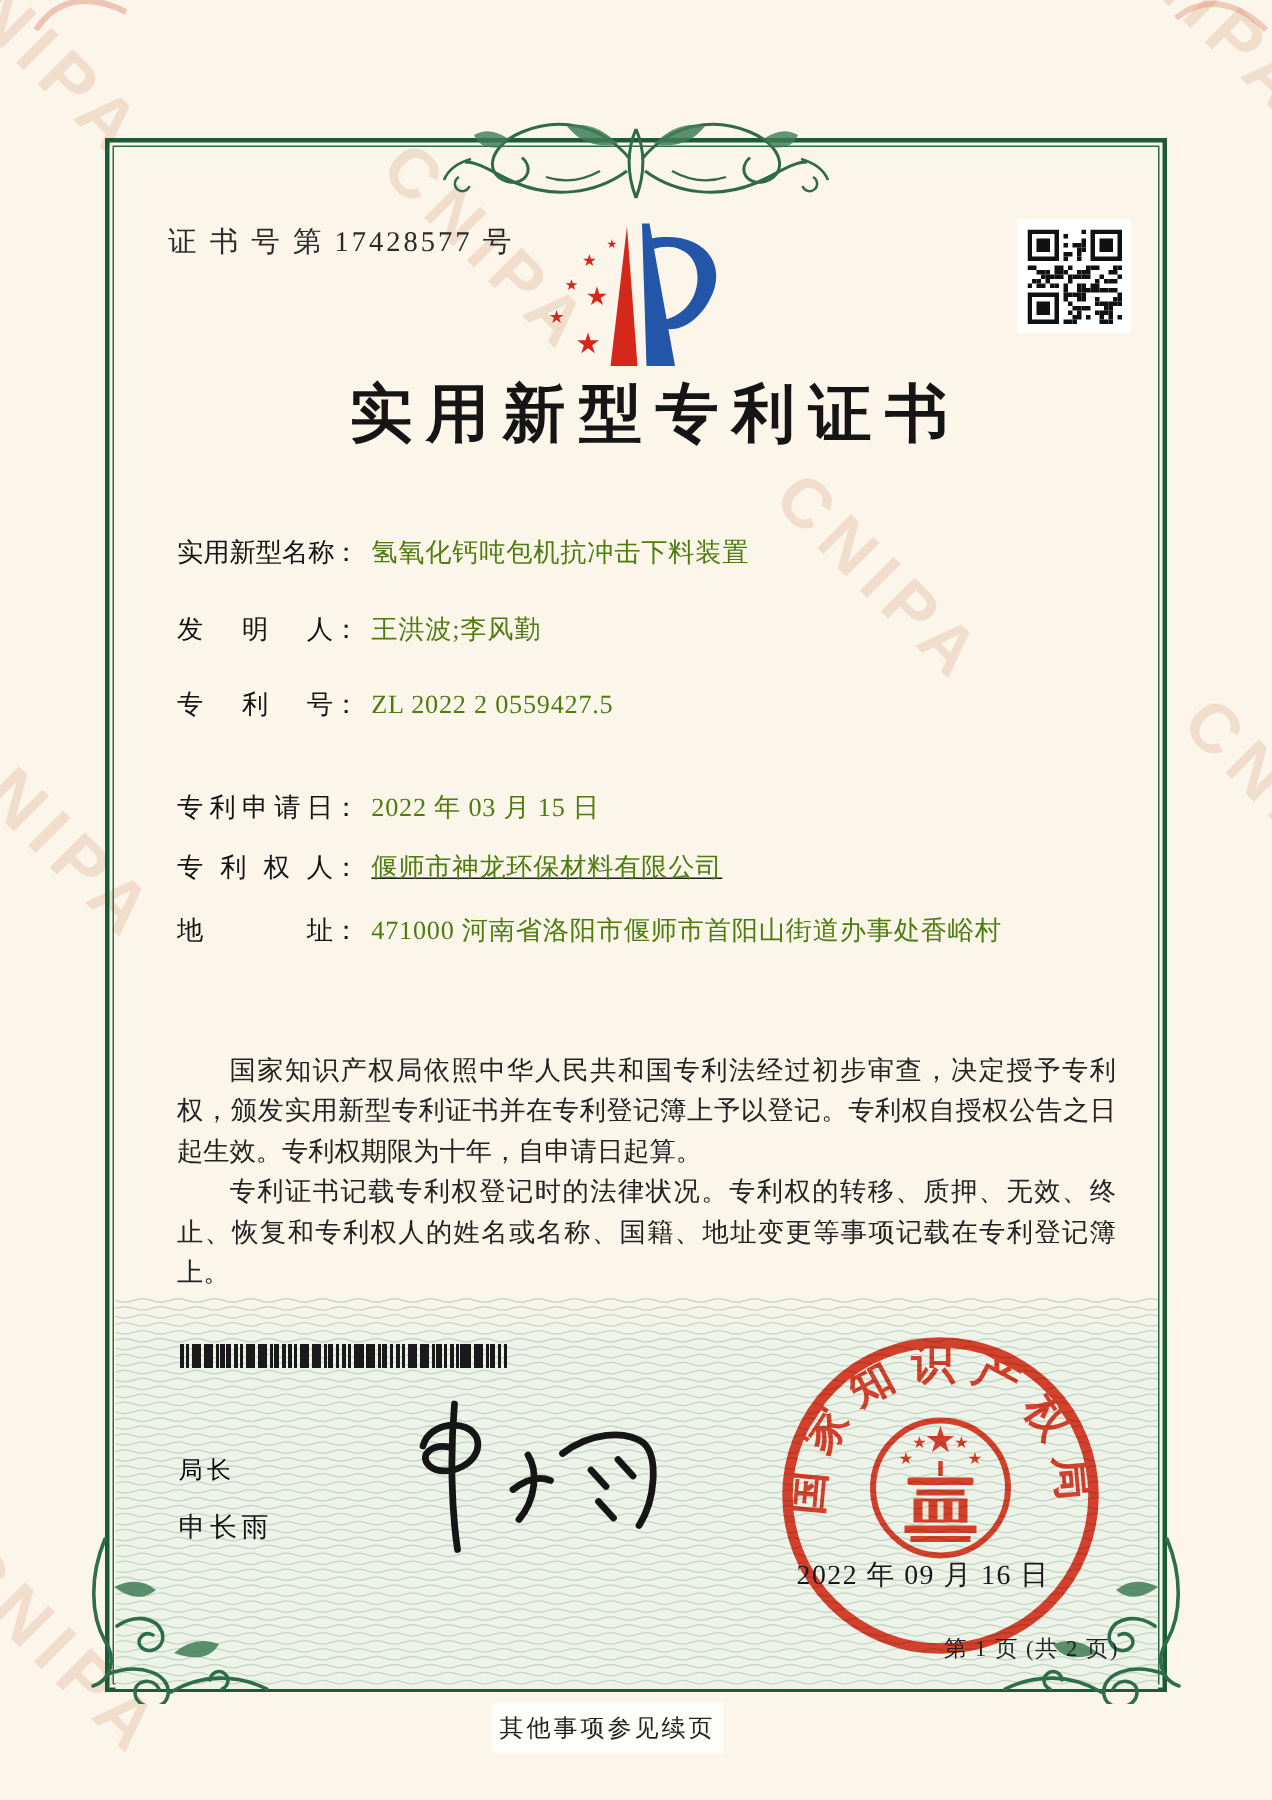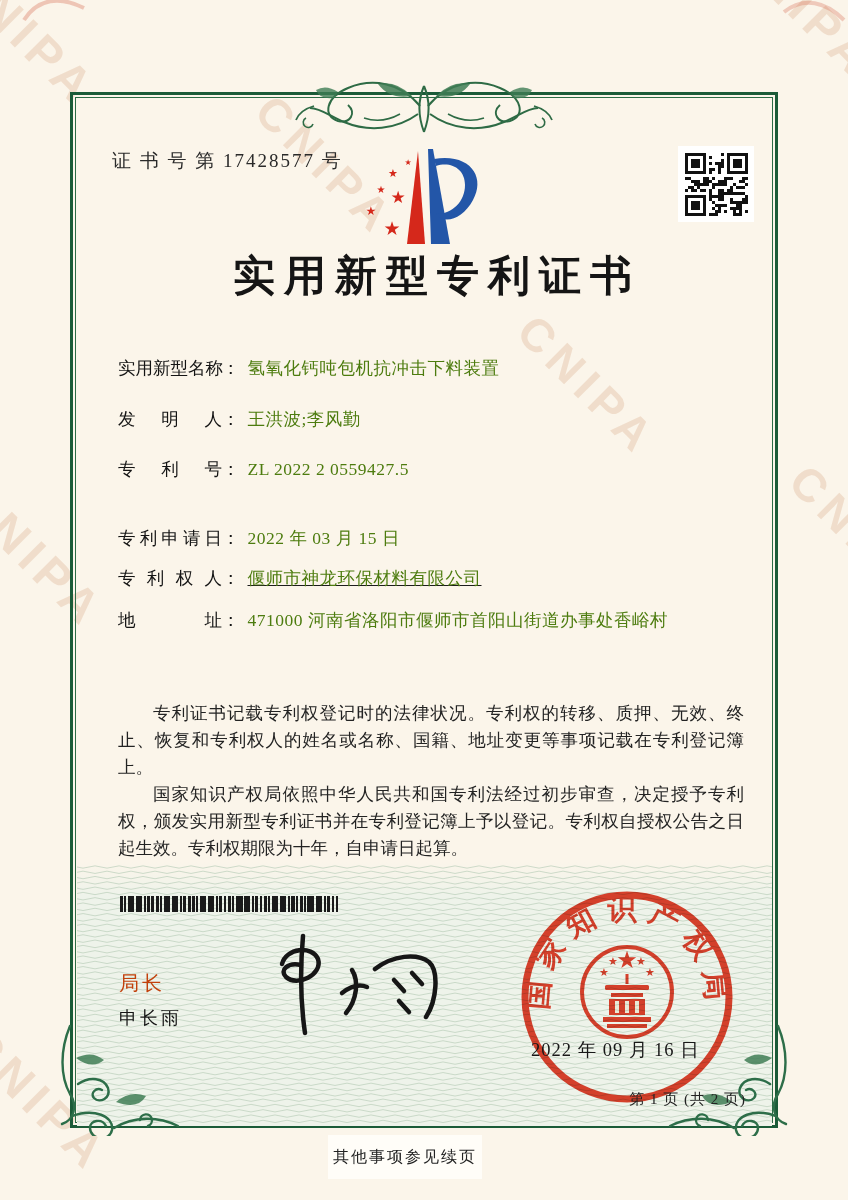--- a/index.html
+++ b/index.html
@@ -71,36 +71,36 @@
   .wave-band svg{position:absolute;left:0;top:0;}
   
   .barcode{
     position:absolute;left:120px;top:896px;width:218px;height:16px;z-index:6;
     background:
       repeating-linear-gradient(90deg,#1a1a1a 0 2px,rgba(0,0,0,0) 2px 4px),
       repeating-linear-gradient(90deg,#1a1a1a 0 3px,rgba(0,0,0,0) 3px 9px),
       repeating-linear-gradient(90deg,rgba(0,0,0,0) 0 5px,#1a1a1a 5px 6px,rgba(0,0,0,0) 6px 13px);
   }
   
-  .signer-title{position:absolute;left:119px;top:970px;font-size:20px;letter-spacing:3px;z-index:6;color:#c2410c;text-align:center;}
+  .signer-title{position:absolute;left:119px;top:970px;font-size:16px;letter-spacing:3px;z-index:6;color:#000000;text-align:center;}
   .signer-name{position:absolute;left:119px;top:1006px;font-size:18px;letter-spacing:3px;z-index:6;color:#141414;}
   .signature{position:absolute;left:248px;top:920px;z-index:7;}
   
   .seal{position:absolute;left:516px;top:886px;z-index:6;opacity:.93;mix-blend-mode:multiply;}
   .seal-date{
     position:absolute;left:531px;top:1037px;z-index:8;
     font-size:18.5px;letter-spacing:1px;color:#181818;white-space:nowrap;
   }
   
   .page-indicator{
     position:absolute;left:70px;top:1090px;width:676px;z-index:6;
     text-align:right;font-size:15px;letter-spacing:1px;color:#222;
   }
   .footer-box{
-    position:absolute;left:328px;top:1135px;width:154px;height:44px;z-index:5;
+    position:absolute;left:328px;top:1135px;width:154px;height:34px;z-index:5;
     background:#fffdf8;display:flex;align-items:center;justify-content:center;
     font-size:16px;letter-spacing:2px;color:#232323;
   }
   .ornament-top{position:absolute;left:272px;top:56px;z-index:4;}
   .corner-flourish{position:absolute;z-index:4;}
   .pink-curl{position:absolute;z-index:1;}
 </style>
 </head>
 <body>
 
@@ -302,22 +302,22 @@
 <div class="field-row" style="top:566px;text-decoration:underline;">
   <span class="flabel">专利权人</span><span class="fcolon">：</span><span class="fvalue">偃师市神龙环保材料有限公司</span>
 </div>
 <div class="field-row" style="top:608px;">
   <span class="flabel">地址</span><span class="fcolon">：</span><span class="fvalue">471000 河南省洛阳市偃师市首阳山街道办事处香峪村</span>
 </div>
 <div class="field-row" style="top:658px;">
 </div>
 
 <div class="body-text">
+  <p>国家知识产权局依照中华人民共和国专利法经过初步审查，决定授予专利权，颁发实用新型专利证书并在专利登记簿上予以登记。专利权自授权公告之日起生效。专利权期限为十年，自申请日起算。</p>
   <p>专利证书记载专利权登记时的法律状况。专利权的转移、质押、无效、终止、恢复和专利权人的姓名或名称、国籍、地址变更等事项记载在专利登记簿上。</p>
-  <p>国家知识产权局依照中华人民共和国专利法经过初步审查，决定授予专利权，颁发实用新型专利证书并在专利登记簿上予以登记。专利权自授权公告之日起生效。专利权期限为十年，自申请日起算。</p>
 </div>
 
 <div class="wave-band">
   <svg id="waves-svg" width="695" height="264" viewBox="0 0 695 264">
       <path d="M0 5.0 q6 2.3 12 0 q6 -2.3 12 0 q6 2.3 12 0 q6 -2.3 12 0 q6 2.3 12 0 q6 -2.3 12 0 q6 2.3 12 0 q6 -2.3 12 0 q6 2.3 12 0 q6 -2.3 12 0 q6 2.3 12 0 q6 -2.3 12 0 q6 2.3 12 0 q6 -2.3 12 0 q6 2.3 12 0 q6 -2.3 12 0 q6 2.3 12 0 q6 -2.3 12 0 q6 2.3 12 0 q6 -2.3 12 0 q6 2.3 12 0 q6 -2.3 12 0 q6 2.3 12 0 q6 -2.3 12 0 q6 2.3 12 0 q6 -2.3 12 0 q6 2.3 12 0 q6 -2.3 12 0 q6 2.3 12 0 q6 -2.3 12 0 q6 2.3 12 0 q6 -2.3 12 0 q6 2.3 12 0 q6 -2.3 12 0 q6 2.3 12 0 q6 -2.3 12 0 q6 2.3 12 0 q6 -2.3 12 0 q6 2.3 12 0 q6 -2.3 12 0 q6 2.3 12 0 q6 -2.3 12 0 q6 2.3 12 0 q6 -2.3 12 0 q6 2.3 12 0 q6 -2.3 12 0 q6 2.3 12 0 q6 -2.3 12 0 q6 2.3 12 0 q6 -2.3 12 0 q6 2.3 12 0 q6 -2.3 12 0 q6 2.3 12 0 q6 -2.3 12 0 q6 2.3 12 0 q6 -2.3 12 0 q6 2.3 12 0 q6 -2.3 12 0 q6 2.3 12 0 q6 -2.3 12 0" stroke="#b7cdb7" stroke-width="0.9" fill="none" opacity="0.75"></path>
       <path d="M-12 10.3 q6 2.3 12 0 q6 -2.3 12 0 q6 2.3 12 0 q6 -2.3 12 0 q6 2.3 12 0 q6 -2.3 12 0 q6 2.3 12 0 q6 -2.3 12 0 q6 2.3 12 0 q6 -2.3 12 0 q6 2.3 12 0 q6 -2.3 12 0 q6 2.3 12 0 q6 -2.3 12 0 q6 2.3 12 0 q6 -2.3 12 0 q6 2.3 12 0 q6 -2.3 12 0 q6 2.3 12 0 q6 -2.3 12 0 q6 2.3 12 0 q6 -2.3 12 0 q6 2.3 12 0 q6 -2.3 12 0 q6 2.3 12 0 q6 -2.3 12 0 q6 2.3 12 0 q6 -2.3 12 0 q6 2.3 12 0 q6 -2.3 12 0 q6 2.3 12 0 q6 -2.3 12 0 q6 2.3 12 0 q6 -2.3 12 0 q6 2.3 12 0 q6 -2.3 12 0 q6 2.3 12 0 q6 -2.3 12 0 q6 2.3 12 0 q6 -2.3 12 0 q6 2.3 12 0 q6 -2.3 12 0 q6 2.3 12 0 q6 -2.3 12 0 q6 2.3 12 0 q6 -2.3 12 0 q6 2.3 12 0 q6 -2.3 12 0 q6 2.3 12 0 q6 -2.3 12 0 q6 2.3 12 0 q6 -2.3 12 0 q6 2.3 12 0 q6 -2.3 12 0 q6 2.3 12 0 q6 -2.3 12 0 q6 2.3 12 0 q6 -2.3 12 0 q6 2.3 12 0 q6 -2.3 12 0" stroke="#b7cdb7" stroke-width="0.9" fill="none" opacity="0.75"></path>
       <path d="M0 15.6 q6 2.3 12 0 q6 -2.3 12 0 q6 2.3 12 0 q6 -2.3 12 0 q6 2.3 12 0 q6 -2.3 12 0 q6 2.3 12 0 q6 -2.3 12 0 q6 2.3 12 0 q6 -2.3 12 0 q6 2.3 12 0 q6 -2.3 12 0 q6 2.3 12 0 q6 -2.3 12 0 q6 2.3 12 0 q6 -2.3 12 0 q6 2.3 12 0 q6 -2.3 12 0 q6 2.3 12 0 q6 -2.3 12 0 q6 2.3 12 0 q6 -2.3 12 0 q6 2.3 12 0 q6 -2.3 12 0 q6 2.3 12 0 q6 -2.3 12 0 q6 2.3 12 0 q6 -2.3 12 0 q6 2.3 12 0 q6 -2.3 12 0 q6 2.3 12 0 q6 -2.3 12 0 q6 2.3 12 0 q6 -2.3 12 0 q6 2.3 12 0 q6 -2.3 12 0 q6 2.3 12 0 q6 -2.3 12 0 q6 2.3 12 0 q6 -2.3 12 0 q6 2.3 12 0 q6 -2.3 12 0 q6 2.3 12 0 q6 -2.3 12 0 q6 2.3 12 0 q6 -2.3 12 0 q6 2.3 12 0 q6 -2.3 12 0 q6 2.3 12 0 q6 -2.3 12 0 q6 2.3 12 0 q6 -2.3 12 0 q6 2.3 12 0 q6 -2.3 12 0 q6 2.3 12 0 q6 -2.3 12 0 q6 2.3 12 0 q6 -2.3 12 0 q6 2.3 12 0 q6 -2.3 12 0" stroke="#b7cdb7" stroke-width="0.9" fill="none" opacity="0.75"></path>
       <path d="M-12 20.9 q6 2.3 12 0 q6 -2.3 12 0 q6 2.3 12 0 q6 -2.3 12 0 q6 2.3 12 0 q6 -2.3 12 0 q6 2.3 12 0 q6 -2.3 12 0 q6 2.3 12 0 q6 -2.3 12 0 q6 2.3 12 0 q6 -2.3 12 0 q6 2.3 12 0 q6 -2.3 12 0 q6 2.3 12 0 q6 -2.3 12 0 q6 2.3 12 0 q6 -2.3 12 0 q6 2.3 12 0 q6 -2.3 12 0 q6 2.3 12 0 q6 -2.3 12 0 q6 2.3 12 0 q6 -2.3 12 0 q6 2.3 12 0 q6 -2.3 12 0 q6 2.3 12 0 q6 -2.3 12 0 q6 2.3 12 0 q6 -2.3 12 0 q6 2.3 12 0 q6 -2.3 12 0 q6 2.3 12 0 q6 -2.3 12 0 q6 2.3 12 0 q6 -2.3 12 0 q6 2.3 12 0 q6 -2.3 12 0 q6 2.3 12 0 q6 -2.3 12 0 q6 2.3 12 0 q6 -2.3 12 0 q6 2.3 12 0 q6 -2.3 12 0 q6 2.3 12 0 q6 -2.3 12 0 q6 2.3 12 0 q6 -2.3 12 0 q6 2.3 12 0 q6 -2.3 12 0 q6 2.3 12 0 q6 -2.3 12 0 q6 2.3 12 0 q6 -2.3 12 0 q6 2.3 12 0 q6 -2.3 12 0 q6 2.3 12 0 q6 -2.3 12 0 q6 2.3 12 0 q6 -2.3 12 0" stroke="#b7cdb7" stroke-width="0.9" fill="none" opacity="0.75"></path>
       <path d="M0 26.2 q6 2.3 12 0 q6 -2.3 12 0 q6 2.3 12 0 q6 -2.3 12 0 q6 2.3 12 0 q6 -2.3 12 0 q6 2.3 12 0 q6 -2.3 12 0 q6 2.3 12 0 q6 -2.3 12 0 q6 2.3 12 0 q6 -2.3 12 0 q6 2.3 12 0 q6 -2.3 12 0 q6 2.3 12 0 q6 -2.3 12 0 q6 2.3 12 0 q6 -2.3 12 0 q6 2.3 12 0 q6 -2.3 12 0 q6 2.3 12 0 q6 -2.3 12 0 q6 2.3 12 0 q6 -2.3 12 0 q6 2.3 12 0 q6 -2.3 12 0 q6 2.3 12 0 q6 -2.3 12 0 q6 2.3 12 0 q6 -2.3 12 0 q6 2.3 12 0 q6 -2.3 12 0 q6 2.3 12 0 q6 -2.3 12 0 q6 2.3 12 0 q6 -2.3 12 0 q6 2.3 12 0 q6 -2.3 12 0 q6 2.3 12 0 q6 -2.3 12 0 q6 2.3 12 0 q6 -2.3 12 0 q6 2.3 12 0 q6 -2.3 12 0 q6 2.3 12 0 q6 -2.3 12 0 q6 2.3 12 0 q6 -2.3 12 0 q6 2.3 12 0 q6 -2.3 12 0 q6 2.3 12 0 q6 -2.3 12 0 q6 2.3 12 0 q6 -2.3 12 0 q6 2.3 12 0 q6 -2.3 12 0 q6 2.3 12 0 q6 -2.3 12 0 q6 2.3 12 0 q6 -2.3 12 0" stroke="#b7cdb7" stroke-width="0.9" fill="none" opacity="0.75"></path>
       <path d="M-12 31.5 q6 2.3 12 0 q6 -2.3 12 0 q6 2.3 12 0 q6 -2.3 12 0 q6 2.3 12 0 q6 -2.3 12 0 q6 2.3 12 0 q6 -2.3 12 0 q6 2.3 12 0 q6 -2.3 12 0 q6 2.3 12 0 q6 -2.3 12 0 q6 2.3 12 0 q6 -2.3 12 0 q6 2.3 12 0 q6 -2.3 12 0 q6 2.3 12 0 q6 -2.3 12 0 q6 2.3 12 0 q6 -2.3 12 0 q6 2.3 12 0 q6 -2.3 12 0 q6 2.3 12 0 q6 -2.3 12 0 q6 2.3 12 0 q6 -2.3 12 0 q6 2.3 12 0 q6 -2.3 12 0 q6 2.3 12 0 q6 -2.3 12 0 q6 2.3 12 0 q6 -2.3 12 0 q6 2.3 12 0 q6 -2.3 12 0 q6 2.3 12 0 q6 -2.3 12 0 q6 2.3 12 0 q6 -2.3 12 0 q6 2.3 12 0 q6 -2.3 12 0 q6 2.3 12 0 q6 -2.3 12 0 q6 2.3 12 0 q6 -2.3 12 0 q6 2.3 12 0 q6 -2.3 12 0 q6 2.3 12 0 q6 -2.3 12 0 q6 2.3 12 0 q6 -2.3 12 0 q6 2.3 12 0 q6 -2.3 12 0 q6 2.3 12 0 q6 -2.3 12 0 q6 2.3 12 0 q6 -2.3 12 0 q6 2.3 12 0 q6 -2.3 12 0 q6 2.3 12 0 q6 -2.3 12 0" stroke="#b7cdb7" stroke-width="0.9" fill="none" opacity="0.75"></path>

